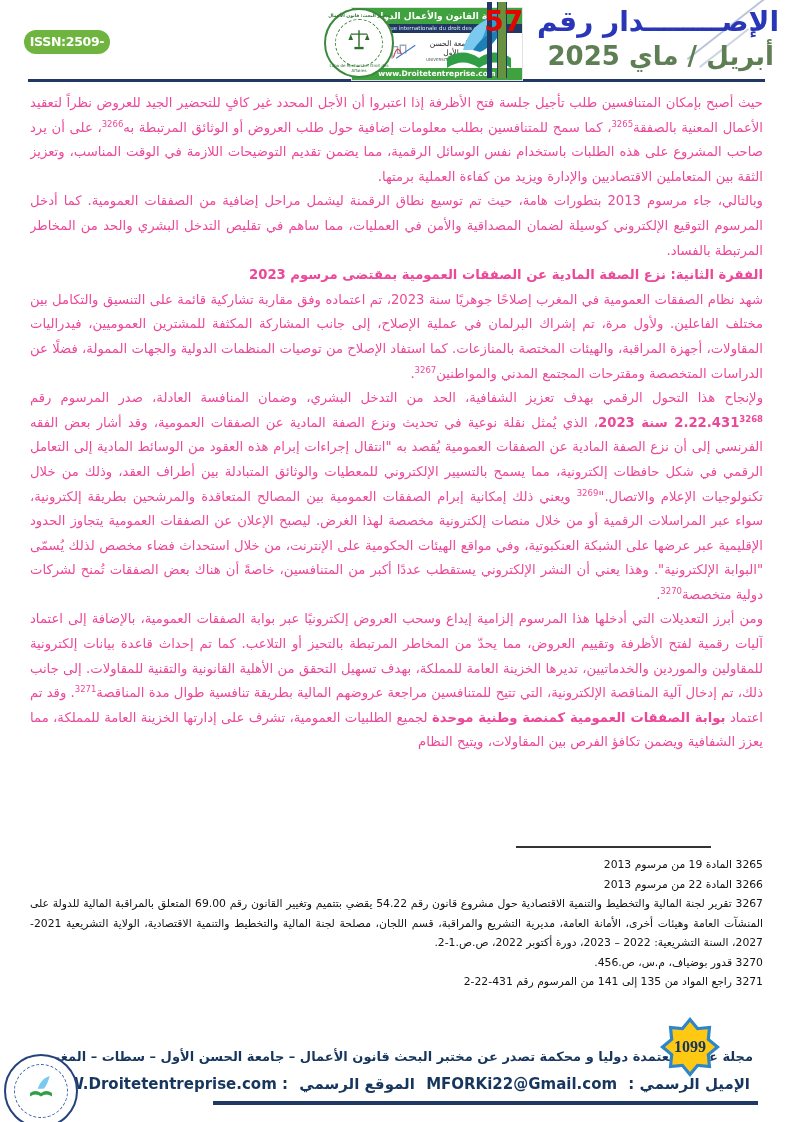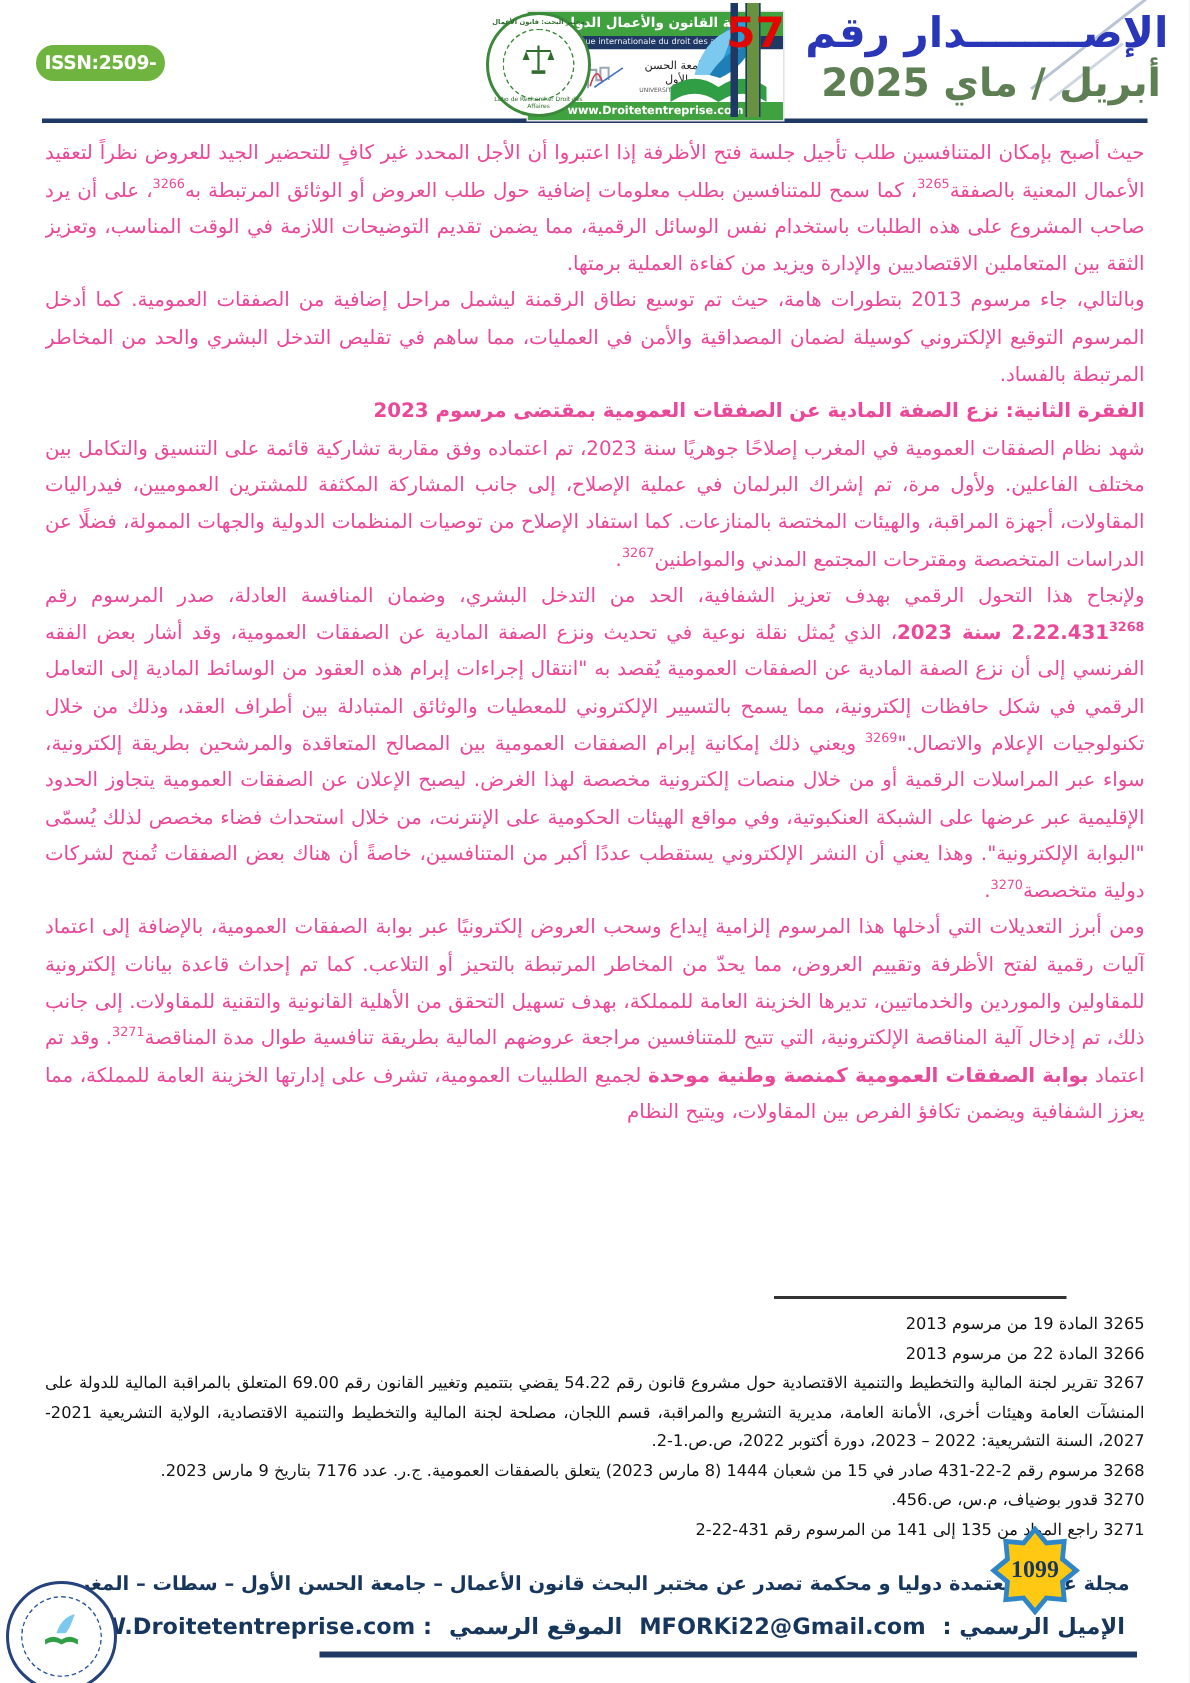--- a/index.html
+++ b/index.html
@@ -43,21 +43,21 @@
         transform:rotate(-38deg);transform-origin:left bottom;z-index:1;}
   .header-rule{position:absolute;left:28px;right:28px;top:79px;height:3px;background:#1f3864;}
   
   .article{position:absolute;top:91px;left:30px;width:733px;height:741px;overflow:hidden;
         direction:rtl;text-align:justify;font-size:13.2px;line-height:24.6px;color:#ec4899;}
   .para{margin:0;}
   .para.heading{font-weight:bold;}
   .para .b{font-weight:bold;}
   .article sup{font-size:8.5px;line-height:0;}
   
-  .footnotes{position:absolute;top:864px;left:30px;width:733px;direction:rtl;}
+  .footnotes{position:absolute;top:846px;left:30px;width:733px;direction:rtl;}
   .fn-sep{height:2px;background:#333;width:195px;margin:0 52px 7px auto;}
   .footnote{font-size:10.8px;line-height:19.5px;text-align:justify;color:#111;}
   .fn-num{letter-spacing:0;}
   
   .badge{position:absolute;left:660px;top:1026px;width:60px;height:42px;z-index:8;}
   .badge .star-outer{position:absolute;left:0;top:-9px;width:60px;height:60px;background:#2e86c8;
         clip-path:polygon(100% 50%,83.3% 63.8%,85.4% 85.4%,63.8% 83.3%,50% 100%,36.2% 83.3%,14.6% 85.4%,16.7% 63.8%,0% 50%,16.7% 36.2%,14.6% 14.6%,36.2% 16.7%,50% 0%,63.8% 16.7%,85.4% 14.6%,83.3% 36.2%);}
   .badge .star-inner{position:absolute;inset:5px;background:#ffc913;
         clip-path:polygon(100% 50%,83.3% 63.8%,85.4% 85.4%,63.8% 83.3%,50% 100%,36.2% 83.3%,14.6% 85.4%,16.7% 63.8%,0% 50%,16.7% 36.2%,14.6% 14.6%,36.2% 16.7%,50% 0%,63.8% 16.7%,85.4% 14.6%,83.3% 36.2%);}
   .badge .num{position:absolute;left:0;top:-9px;width:60px;height:60px;line-height:60px;text-align:center;
@@ -155,21 +155,20 @@
       <div class="para"><span>ولإنجاح هذا التحول الرقمي بهدف تعزيز الشفافية، الحد من التدخل البشري، وضمان المنافسة العادلة، صدر المرسوم رقم </span><span class="b">2.22.431</span><sup class="b">3268</sup><span class="b"> سنة 2023</span><span>، الذي يُمثل نقلة نوعية في تحديث ونزع الصفة المادية عن الصفقات العمومية، وقد أشار بعض الفقه الفرنسي إلى أن نزع الصفة المادية عن الصفقات العمومية يُقصد به "انتقال إجراءات إبرام هذه العقود من الوسائط المادية إلى التعامل الرقمي في شكل حافظات إلكترونية، مما يسمح بالتسيير الإلكتروني للمعطيات والوثائق المتبادلة بين أطراف العقد، وذلك من خلال تكنولوجيات الإعلام والاتصال."</span><sup>3269</sup><span> ويعني ذلك إمكانية إبرام الصفقات العمومية بين المصالح المتعاقدة والمرشحين بطريقة إلكترونية، سواء عبر المراسلات الرقمية أو من خلال منصات إلكترونية مخصصة لهذا الغرض. ليصبح الإعلان عن الصفقات العمومية يتجاوز الحدود الإقليمية عبر عرضها على الشبكة العنكبوتية، وفي مواقع الهيئات الحكومية على الإنترنت، من خلال استحداث فضاء مخصص لذلك يُسمّى "البوابة الإلكترونية". وهذا يعني أن النشر الإلكتروني يستقطب عددًا أكبر من المتنافسين، خاصةً أن هناك بعض الصفقات تُمنح لشركات دولية متخصصة</span><sup>3270</sup><span>.</span></div>
       <div class="para"><span>ومن أبرز التعديلات التي أدخلها هذا المرسوم إلزامية إيداع وسحب العروض إلكترونيًا عبر بوابة الصفقات العمومية، بالإضافة إلى اعتماد آليات رقمية لفتح الأظرفة وتقييم العروض، مما يحدّ من المخاطر المرتبطة بالتحيز أو التلاعب. كما تم إحداث قاعدة بيانات إلكترونية للمقاولين والموردين والخدماتيين، تديرها الخزينة العامة للمملكة، بهدف تسهيل التحقق من الأهلية القانونية والتقنية للمقاولات. إلى جانب ذلك، تم إدخال آلية المناقصة الإلكترونية، التي تتيح للمتنافسين مراجعة عروضهم المالية بطريقة تنافسية طوال مدة المناقصة</span><sup>3271</sup><span>. وقد تم اعتماد </span><span class="b">بوابة الصفقات العمومية كمنصة وطنية موحدة</span><span> لجميع الطلبيات العمومية، تشرف على إدارتها الخزينة العامة للمملكة، مما يعزز الشفافية ويضمن تكافؤ الفرص بين المقاولات، ويتيح النظام</span></div>
     </div>
 
   <div class="footnotes">
     <div class="fn-sep"></div>
     <div>
         <div class="footnote"><span class="fn-num">3265</span><span> المادة 19 من مرسوم 2013</span></div>
         <div class="footnote"><span class="fn-num">3266</span><span> المادة 22 من مرسوم 2013</span></div>
         <div class="footnote"><span class="fn-num">3267</span><span> تقرير لجنة المالية والتخطيط والتنمية الاقتصادية حول مشروع قانون رقم 54.22 يقضي بتتميم وتغيير القانون رقم 69.00 المتعلق بالمراقبة المالية للدولة على المنشآت العامة وهيئات أخرى، الأمانة العامة، مديرية التشريع والمراقبة، قسم اللجان، مصلحة لجنة المالية والتخطيط والتنمية الاقتصادية، الولاية التشريعية 2021-2027، السنة التشريعية: 2022 – 2023، دورة أكتوبر 2022، ص.ص.1-2.</span></div>
-        <div class="footnote"><span class="fn-num">3268</span><span> مرسوم رقم 2-22-431 صادر في 15 من شعبان 1444 (8 مارس 2023) يتعلق بالصفقات العمومية. ج.ر. عدد 7176 بتاريخ 9 مارس 2023.</span></div>
         <div class="footnote"><span class="fn-num">3270</span><span> قدور بوضياف، م.س، ص.456.</span></div>
         <div class="footnote"><span class="fn-num">3271</span><span> راجع المواد من 135 إلى 141 من المرسوم رقم 431-22-2</span></div>
       </div>
   </div>
 
   <div class="badge">
     <div class="star-outer">
       <div class="star-inner"></div>
     </div>
     <div class="num">1099</div>

